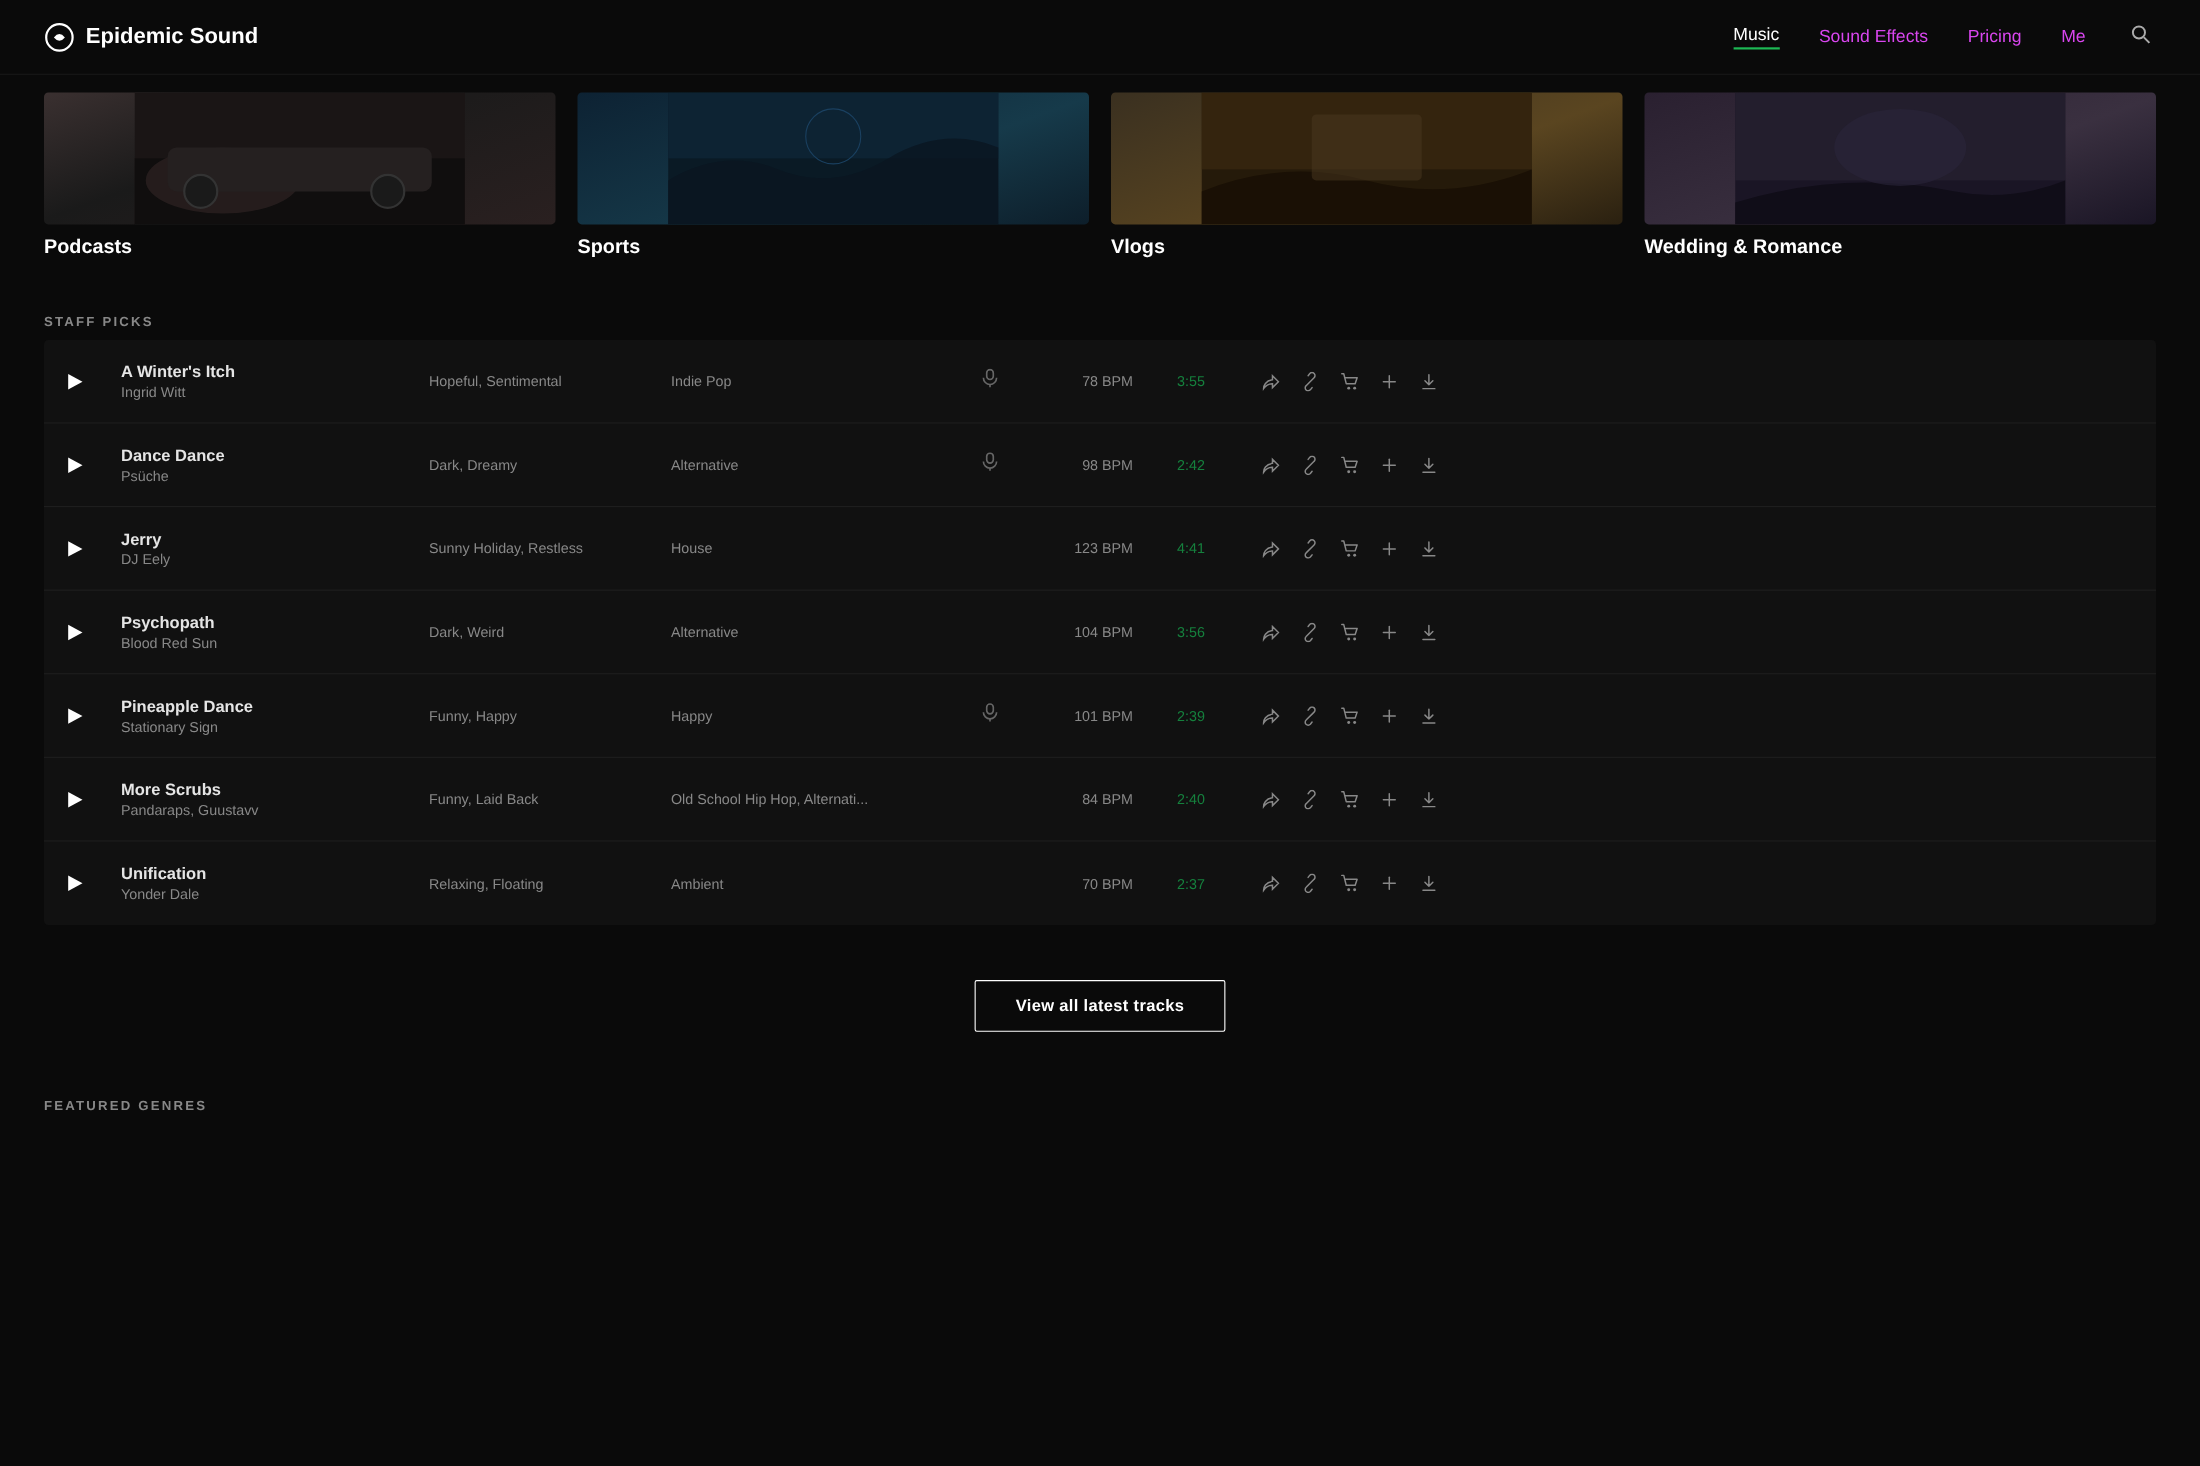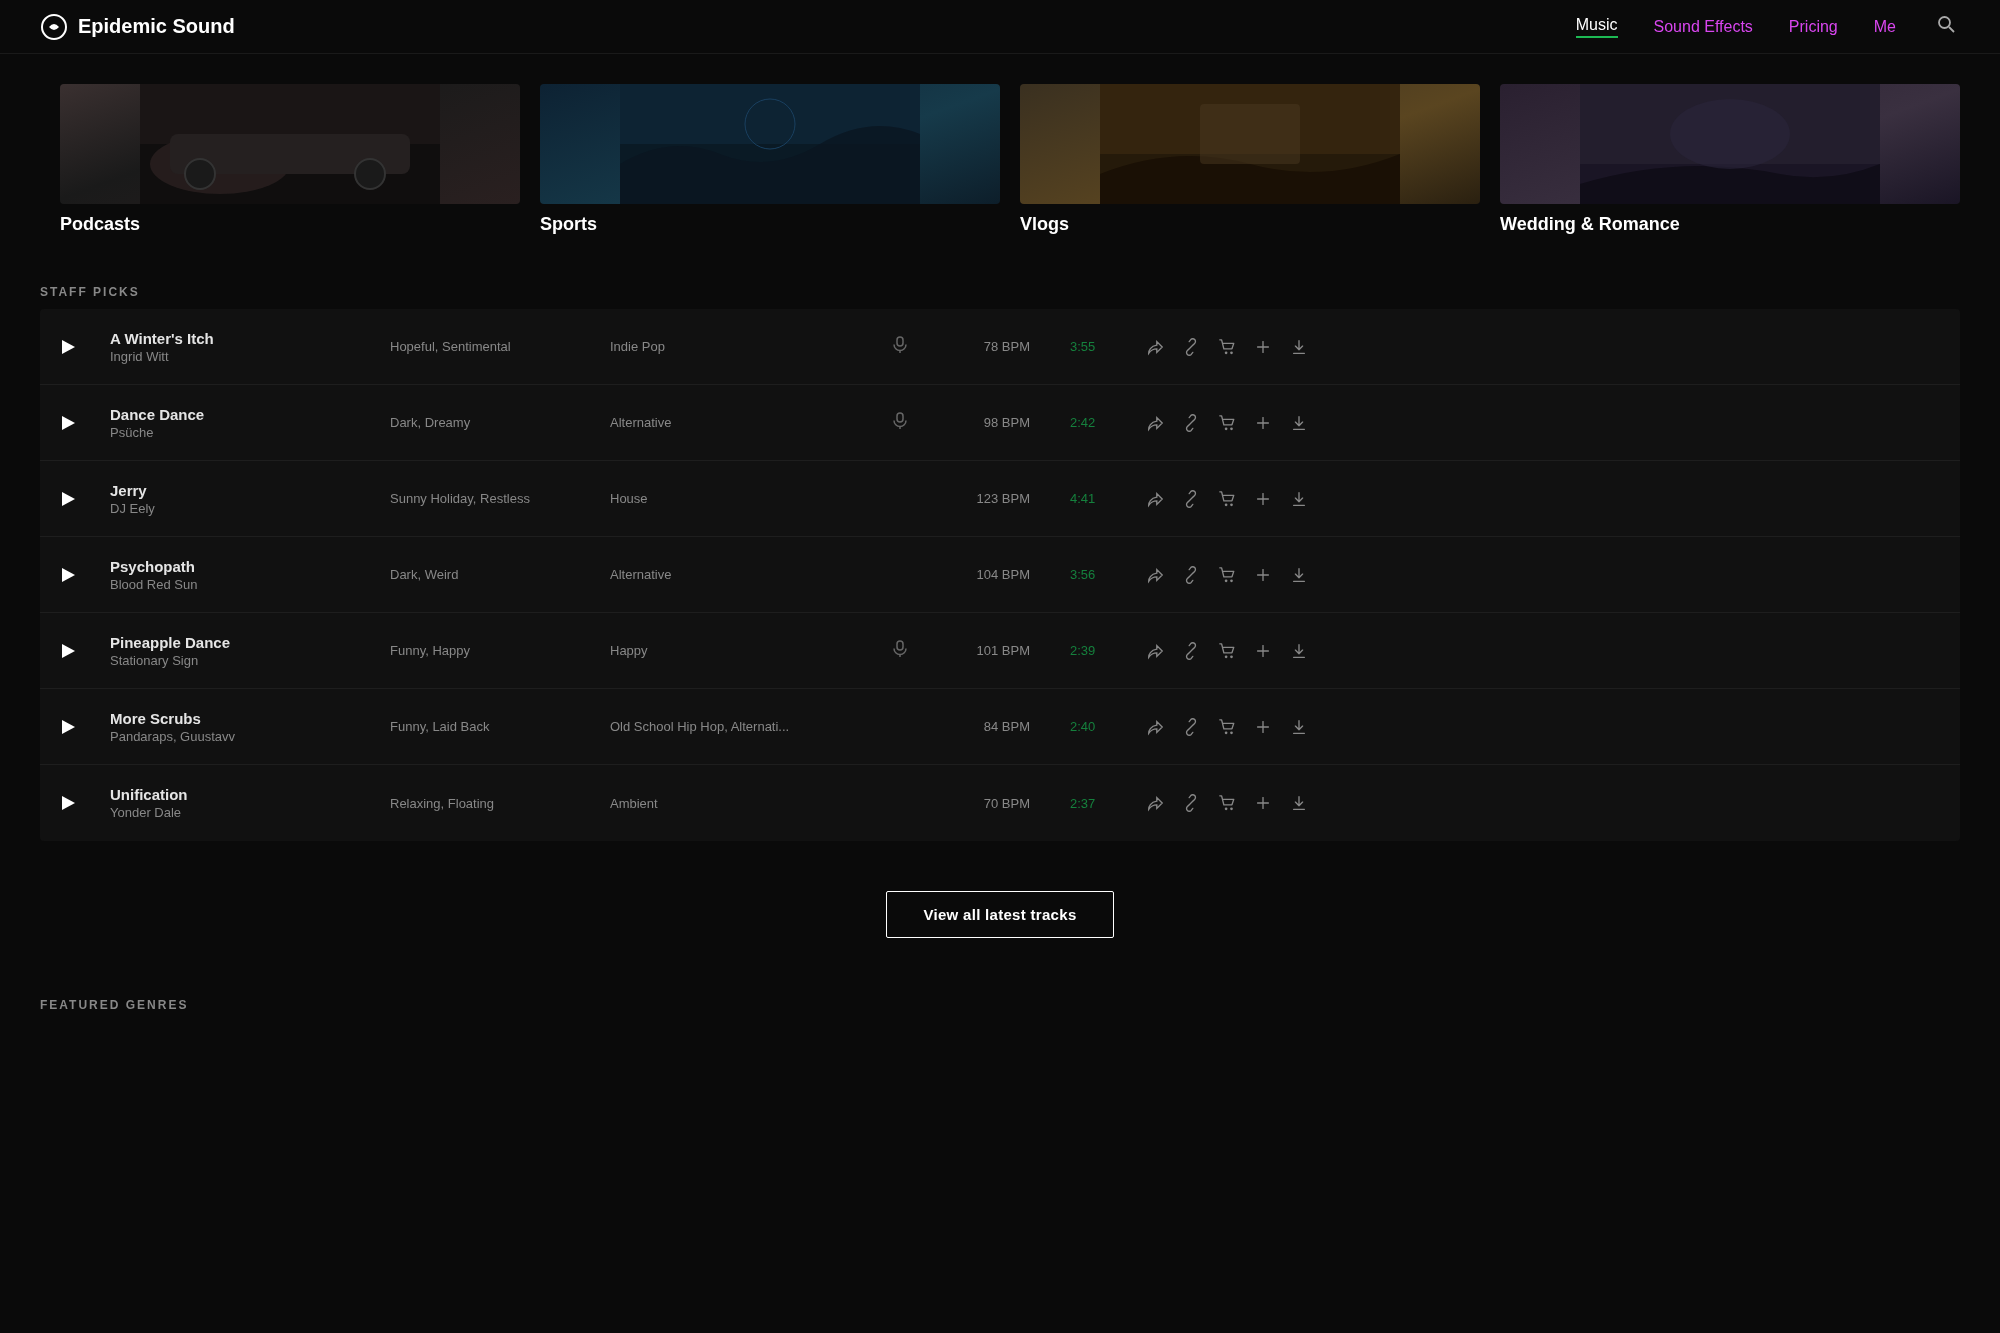--- a/index.html
+++ b/index.html
@@ -8,21 +8,21 @@
       color: #fff;
       font-family: -apple-system, BlinkMacSystemFont, 'Segoe UI', Helvetica, Arial, sans-serif;
       min-height: 1333px;
       overflow-x: hidden;
     }
 
     
     nav {
       position: fixed;
       top: 0; left: 0; right: 0;
-      height: 54px;
+      height: 68px;
       background: #0a0a0a;
       display: flex;
       align-items: center;
       padding: 0 40px;
       z-index: 100;
       border-bottom: 1px solid #1a1a1a;
     }
     .nav-logo {
       display: flex;
       align-items: center;
@@ -68,21 +68,20 @@
 
     
     .category-section {
       padding: 20px 40px 40px;
       overflow: hidden;
     }
     .category-grid {
       display: grid;
       grid-template-columns: repeat(4, 1fr);
       gap: 20px;
-      margin-left: 20px;
     }
     .category-card {
       cursor: pointer;
       position: relative;
     }
     
     .thumb-img {
       width: 100%;
       height: 120px;
       border-radius: 4px;

